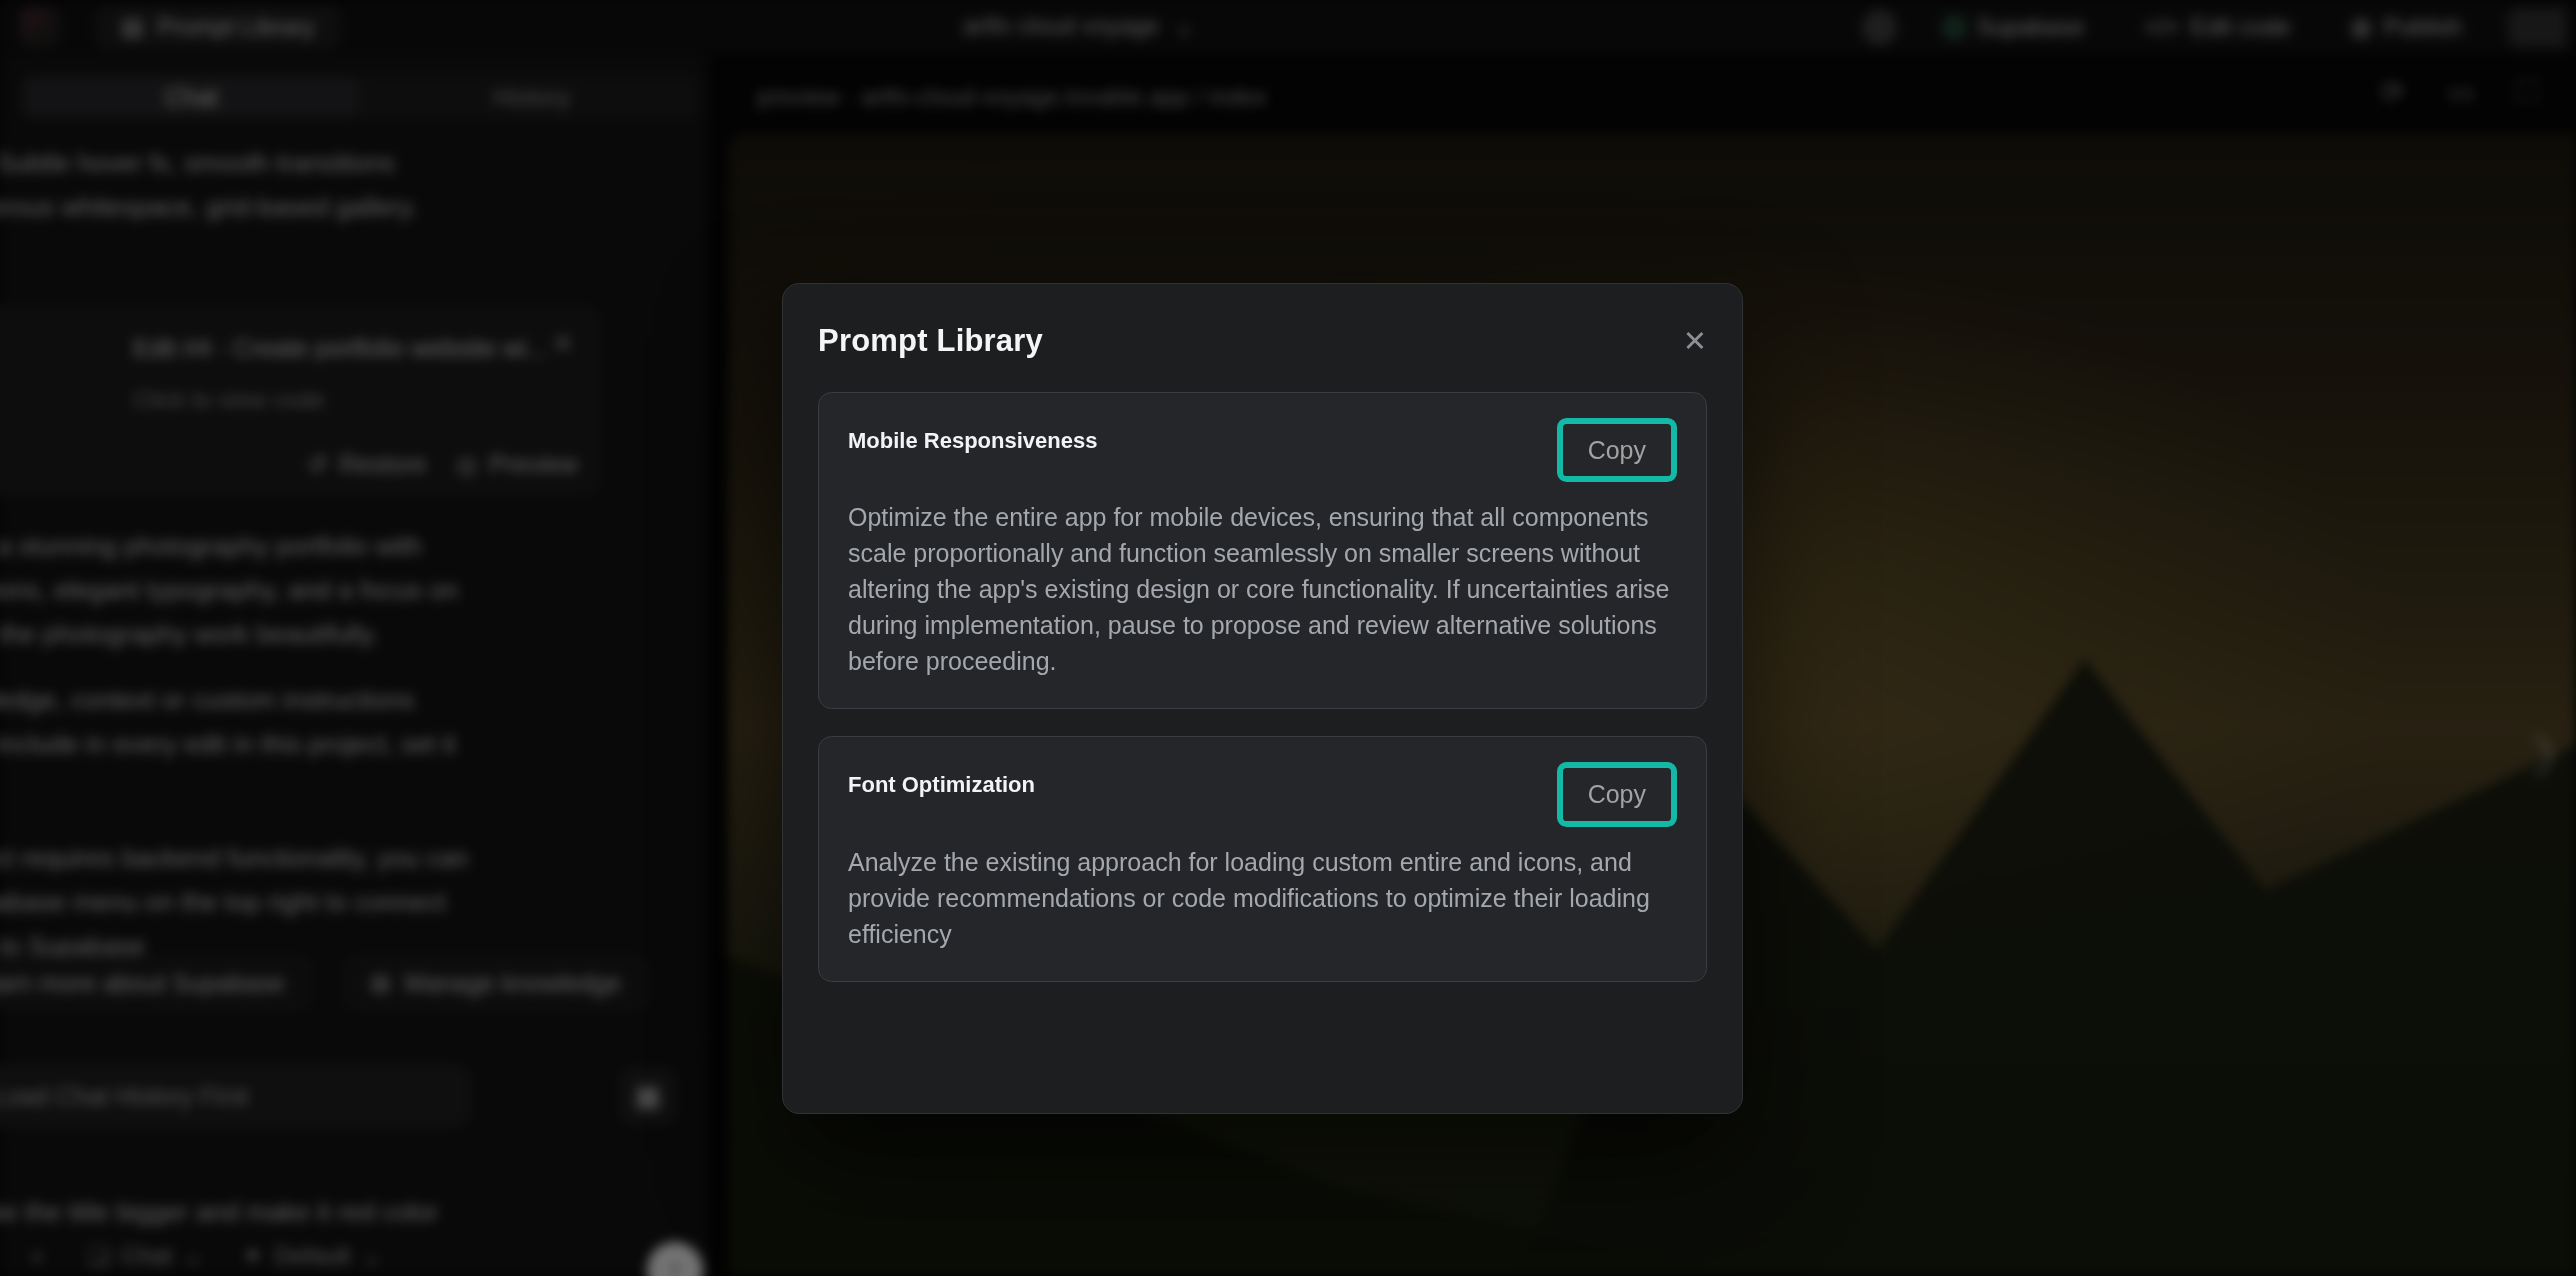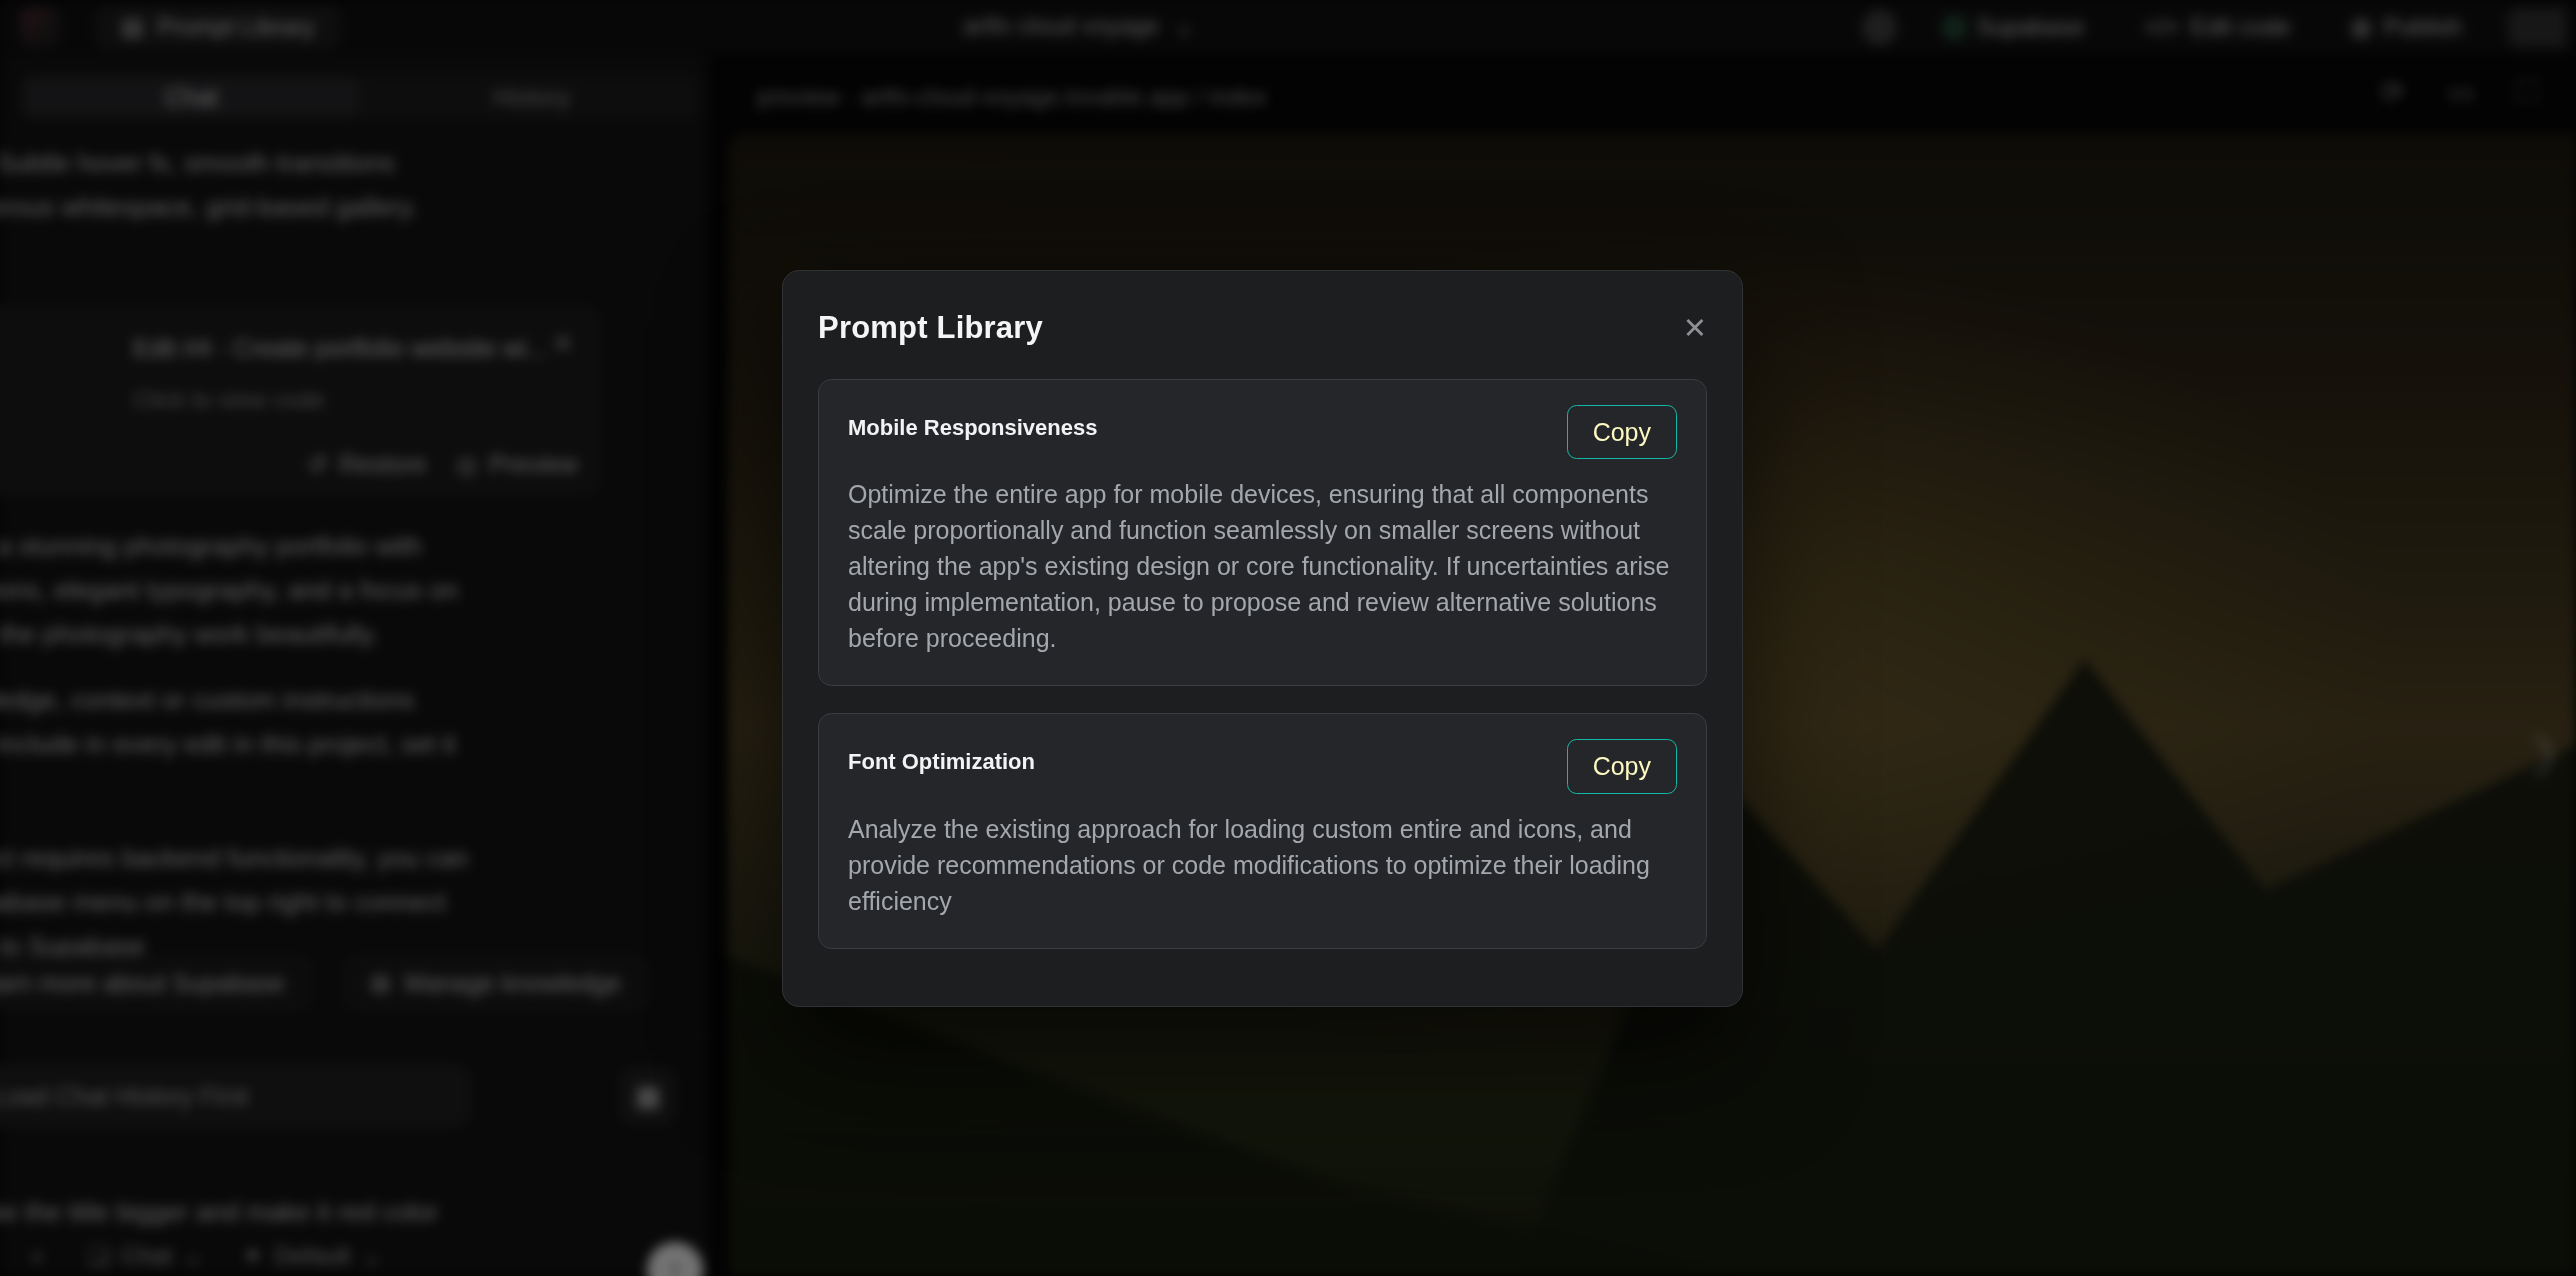--- a/index.html
+++ b/index.html
@@ -63,36 +63,36 @@
   .shot::before { content:""; position:absolute; right:0; bottom:0; width:70%; height:75%;
       background:#11150a; clip-path:polygon(18% 100%, 34% 42%, 46% 62%, 62% 28%, 76% 55%, 100% 38%, 100% 100%); opacity:.9; }
   .shot::after { content:""; position:absolute; left:0; bottom:0; width:55%; height:40%;
       background:#0f1408; clip-path:polygon(0 30%, 30% 55%, 60% 80%, 100% 100%, 0 100%); opacity:.85; }
   .edge-chevron { position:absolute; right:13.5px; top:674px; font-size:42px; color:rgba(255,255,255,0.22); }
 
   
   .dim { position:absolute; inset:0; background:rgba(6,6,6,0.52); }
 
   
-  .modal { position:absolute; left:782px; top:270px; width:961px; height:737px; background:#1d1e20;
+  .modal { position:absolute; left:782px; top:283px; width:961px; height:831px; background:#1d1e20;
            border:1px solid #313236; border-radius:17.3px; box-shadow:0 48px 116px rgba(0,0,0,0.65);
            overflow:hidden; }
   .m-head { display:flex; align-items:center; justify-content:space-between; padding:39px 35px 0 35px; }
   .m-title { font-size:31px; font-weight:600; color:#f4f5f6; letter-spacing:0.2px; }
   .m-close { font-size:29px; color:#8d8f94; cursor:pointer; line-height:1; }
   .m-search { margin:33px 35px 0 35px; width:891px; height:67px; background:#27292d; border:1px solid #43464d;
               border-radius:11.6px; color:#e8e9ea; font-size:26px; padding:0 27px; outline:none;
               font-family:"Liberation Sans", sans-serif; }
   .m-search::placeholder { color:#9aa0a8; }
   .m-list { margin:33px 35px 0 35px; }
   .p-card { background:#242629; border:1px solid #3a3d42; border-radius:13.5px; padding:25px 29px 29px 29px;
             margin-bottom:27px; }
   .p-head { display:flex; align-items:flex-start; justify-content:space-between; }
   .p-title { font-size:22px; font-weight:600; color:#f2f3f4; padding-top:9.6px; }
-  .copy-btn { font-size:25px; color:#fef9c3; border:1px solid #14b8a6; border-radius:9.6px;
+  .copy-btn { font-size:25px; color:#a3a3a3; border:6px solid #14b8a6; border-radius:9.6px;
               background:transparent; padding:11.6px 25px; cursor:pointer;
               font-family:"Liberation Sans", sans-serif; }
   .p-body { margin-top:17.3px; font-size:25px; line-height:36px; color:#a4a8ae; }
 </style>
 </head>
 <body>
 
 <div class="backdrop">
 
   <div class="topbar">

